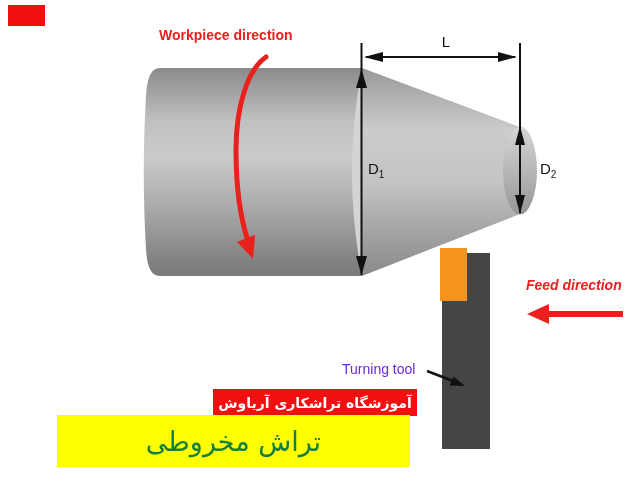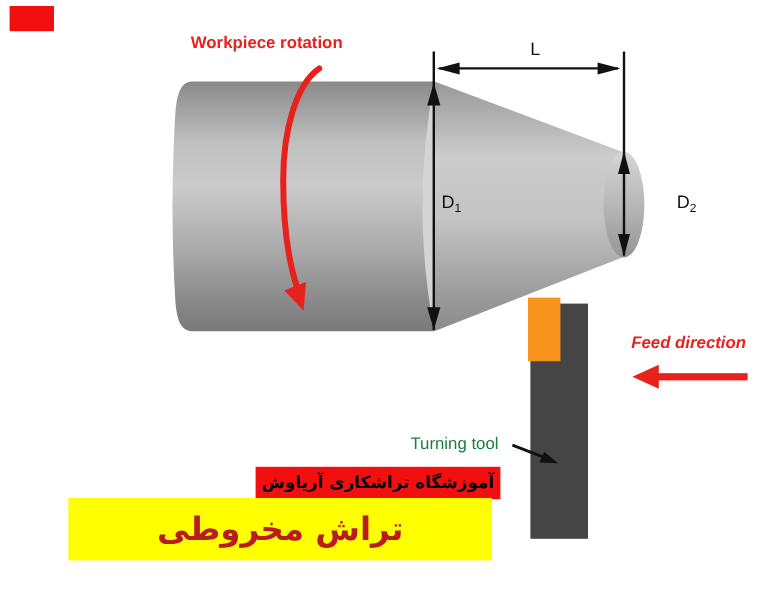--- a/index.html
+++ b/index.html
@@ -3,44 +3,44 @@
 <meta charset="utf-8">
 <style>
   html,body{margin:0;padding:0;background:#fff;}
   #stage{
     position:relative;width:644px;height:492px;background:#fff;
     overflow:hidden;font-family:"Liberation Sans",sans-serif;
   }
   .abs{position:absolute;}
   svg{position:absolute;left:0;top:0;}
   .red-text{color:var(--accent-red);font-weight:bold;font-size:14px;white-space:nowrap;}
-  .black-label{color:#15803d;font-size:14px;white-space:nowrap;}
+  .black-label{color:#6d28d9;font-size:14px;white-space:nowrap;}
   .dim-label{color:#111;font-size:15px;white-space:nowrap;}
   .dim-label sub{font-size:10px;}
   #corner-rect{left:8px;top:5px;width:37px;height:21px;background:var(--banner-red);}
   #workpiece-rotation-label{left:159px;top:27px;}
   #l-label{left:436px;top:33px;width:20px;text-align:center;}
   #d1-label{left:368px;top:160px;}
-  #d2-label{left:564px;top:160px;}
+  #d2-label{left:540px;top:160px;}
   #feed-direction-label{left:526px;top:277px;font-style:italic;}
   #turning-tool-label{left:342px;top:361px;}
   #school-banner{
     left:213px;top:389px;width:204px;height:27px;background:var(--banner-red);
     display:flex;align-items:center;justify-content:center;
   }
   #school-banner .fa{
-    color:#000000;font-weight:bold;font-size:14px;direction:rtl;
+    color:#ffffff;font-weight:bold;font-size:14px;direction:rtl;
     font-family:"DejaVu Sans",sans-serif;white-space:nowrap;
   }
   #title-banner{
     left:57px;top:415px;width:353px;height:52px;background:var(--banner-yellow);
     display:flex;align-items:center;justify-content:center;
   }
   #title-banner .fa{
-    color:#b91c1c;font-weight:bold;font-size:27px;direction:rtl;
+    color:#15803d;font-weight:normal;font-size:27px;direction:rtl;
     font-family:"DejaVu Sans",sans-serif;white-space:nowrap;
   }
   .fill-orange{fill:var(--tool-orange);}
   .fill-dark{fill:var(--tool-dark);}
   .fill-red{fill:var(--accent-red);}
   .stroke-red{stroke:var(--accent-red);}
   .dim{stroke:#111;stroke-width:2;}
   .dim-fill{fill:#111;}
 </style>
 </head>
@@ -100,21 +100,21 @@
 
     <rect class="fill-red" x="546" y="311" width="77" height="6"></rect>
     <path class="fill-red" d="M 527,314 L 549,304 L 549,324 Z"></path>
 
     <line x1="427" y1="371" x2="453" y2="381" stroke="#111" stroke-width="2.5"></line>
     <path d="M 465,386 L 449.5,385.5 L 453.5,376.5 Z" fill="#111"></path>
   </svg>
 
   <div id="corner-rect" class="abs"></div>
 
-  <div id="workpiece-rotation-label" class="abs red-text">Workpiece rotation</div>
+  <div id="workpiece-rotation-label" class="abs red-text">Workpiece direction</div>
 
   <div id="l-label" class="abs dim-label">L</div>
 
   <div id="d1-label" class="abs dim-label"><span>D</span><sub>1</sub></div>
 
   <div id="d2-label" class="abs dim-label"><span>D</span><sub>2</sub></div>
 
   <div id="feed-direction-label" class="abs red-text">Feed direction</div>
 
   <div id="turning-tool-label" class="abs black-label">Turning tool</div>

